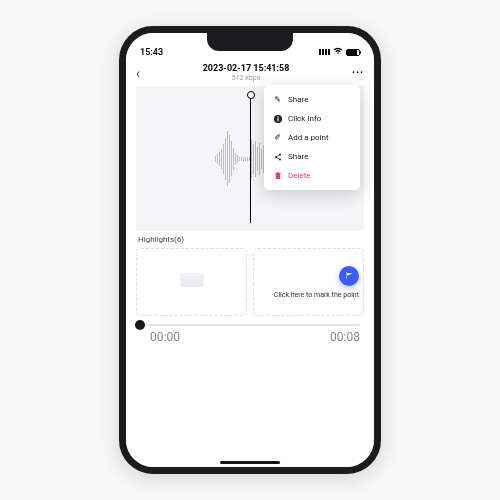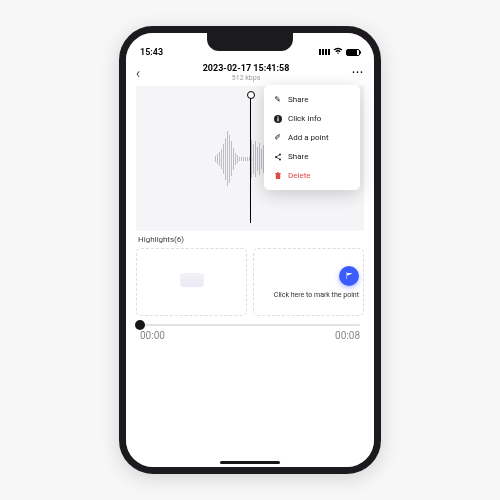--- a/index.html
+++ b/index.html
@@ -54,21 +54,21 @@
   .cards { display:flex; gap:6px; padding:4px 10px 0; }
   .card { flex:1; height:68px; border:1px dashed #dcdce2; border-radius:5px; display:flex; flex-direction:column; align-items:center; justify-content:center; font-size:6.5px; color:#aaa; text-align:center; padding:4px; }
   .card .doticon { width:24px; height:14px; background:linear-gradient(#e9e9f2,#dcdcec); border-radius:3px; margin-bottom:4px; opacity:.6; }
   .flag { width:20px; height:20px; border-radius:50%; background:#3b5cff; display:flex; align-items:center; justify-content:center; margin-bottom:5px; box-shadow:0 2px 5px rgba(59,92,255,.4); }
   .flag::before { content:""; width:7px; height:7px; background:#fff; clip-path:polygon(0 0,100% 20%,0 60%,0 100%,15% 100%,15% 0); }
   .card.right-card { color:#333; font-size:7px;align-items:flex-end; }
 
   .progress-row { padding:8px 14px 0; }
   .progress { height:2px; background:#e2e2e8; border-radius:2px; position:relative; }
   .knob { position:absolute; left:0; top:50%; transform:translate(-50%,-50%); width:10px; height:10px; border-radius:50%; background:#18181a; }
-  .times { display:flex; justify-content:space-between; font-size:10px; color:#888; margin-top:4px; }
+  .times { display:flex; justify-content:space-between; font-size:12px; color:#888; margin-top:4px;margin-left:10px; }
 
   .controls { display:flex; align-items:center; justify-content:center; gap:13px; padding:8px 0 4px; }
   .ctrl { width:14px; height:14px; display:flex; align-items:center; justify-content:center; font-size:9px; color:#18181a; }
   .playbtn { width:26px; height:26px; border-radius:50%; background:#18181a; display:flex; align-items:center; justify-content:center; }
   .playbtn::before { content:""; border-left:7px solid #fff; border-top:4.5px solid transparent; border-bottom:4.5px solid transparent; margin-left:2px; }
   .speed { font-size:7px; background:#18181a; color:#fff; border-radius:8px; padding:1.5px 4px; }
   .skip-ring { width:13px; height:13px; border:1px solid #18181a; border-radius:50%; display:flex; align-items:center; justify-content:center; font-size:5px; position:relative; }
   .homebar { position:absolute; bottom:3px; left:50%; transform:translateX(-50%); width:60px; height:3px; background:#18181a; border-radius:3px; }
 </style>
 </head>

